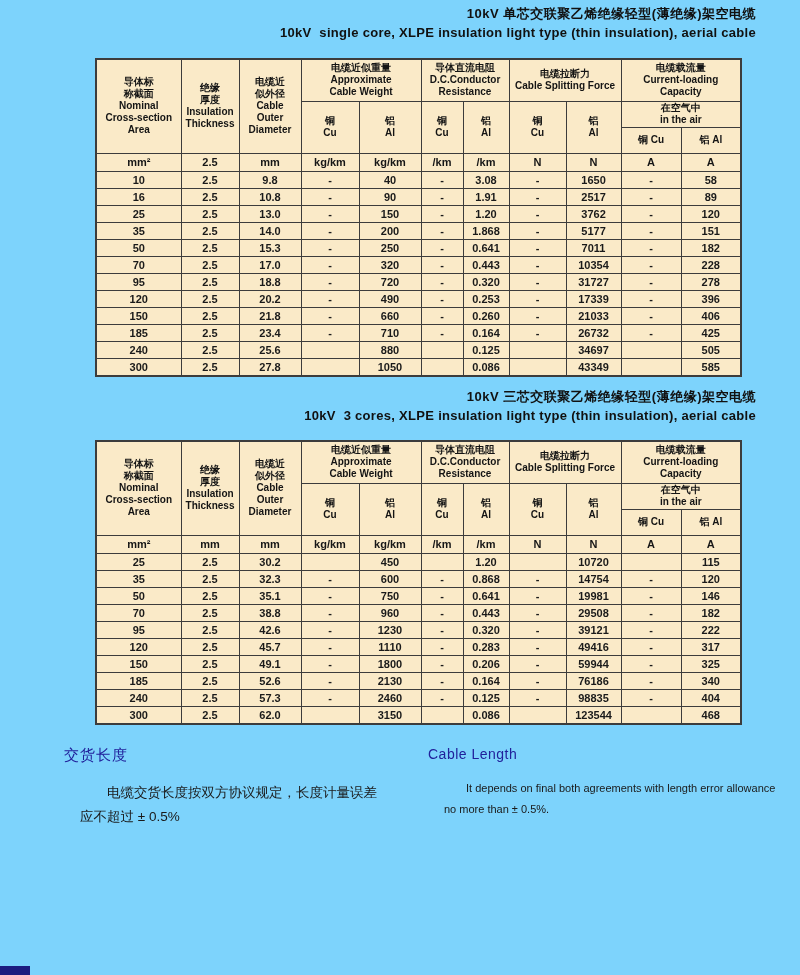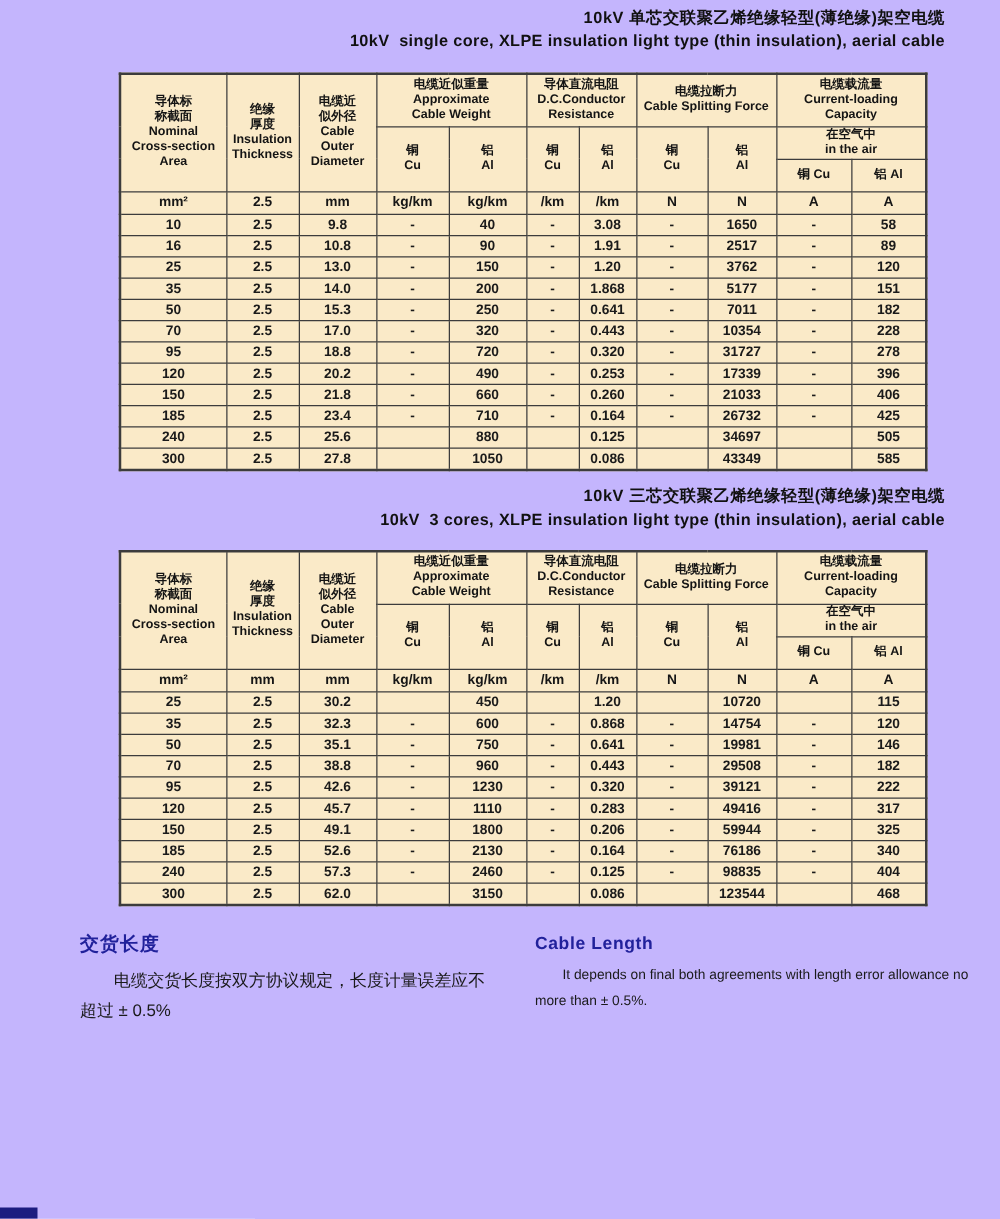--- a/index.html
+++ b/index.html
@@ -1,19 +1,19 @@
 <!DOCTYPE html>
 <html><head>
 <meta charset="utf-8">
 <style>
   html,body{margin:0;padding:0;}
   .page{
     position:relative;
     width:800px;height:975px;
-    background:#c4b5fd;
+    background:#7dd3fc;
     font-family:"Liberation Sans","DejaVu Sans",sans-serif;
     color:#161616;
     overflow:hidden;
   }
   
   .doc-title{
     position:absolute;right:44px;text-align:right;
     font-weight:bold;font-size:13px;line-height:1.45;color:#111;
   }
   .doc-title .t-zh{white-space:pre;letter-spacing:.5px;}
@@ -39,26 +39,26 @@
     white-space:pre-line;color:#141414;
   }
   tr.h1{height:42px;} tr.h2{height:26px;} tr.h3{height:26px;}
   tbody.units-row td{height:17px;font-size:11px;font-weight:bold;text-align:center;}
   tbody.data-rows td{height:16px;font-size:11px;font-weight:bold;color:#1a1a1a;}
   
   .footer-block{position:absolute;top:746px;}
   #footer-zh{left:64px;width:335px;}
   #footer-en{left:428px;width:366px;}
   .footer-heading{
-    font-size:15px;font-weight:bold;color:#21219B;
+    font-size:15px;font-weight:normal;color:#21219B;
     letter-spacing:1px;margin:0 0 8px 0;
   }
   #footer-en .footer-heading{font-size:14px;letter-spacing:.5px;}
   .footer-body{
-    font-size:13.5px;line-height:1.75;margin:0;
+    font-size:13.5px;line-height:1.75;margin:16px;
     text-indent:2em;color:#1a1a1a;
   }
   #footer-en .footer-body{font-size:11px;line-height:1.9;}
   .corner-bar{
     position:absolute;left:0;bottom:0;width:30px;height:9px;
     background:#1C1C80;
   }
 </style>
 </head>
 <body>

